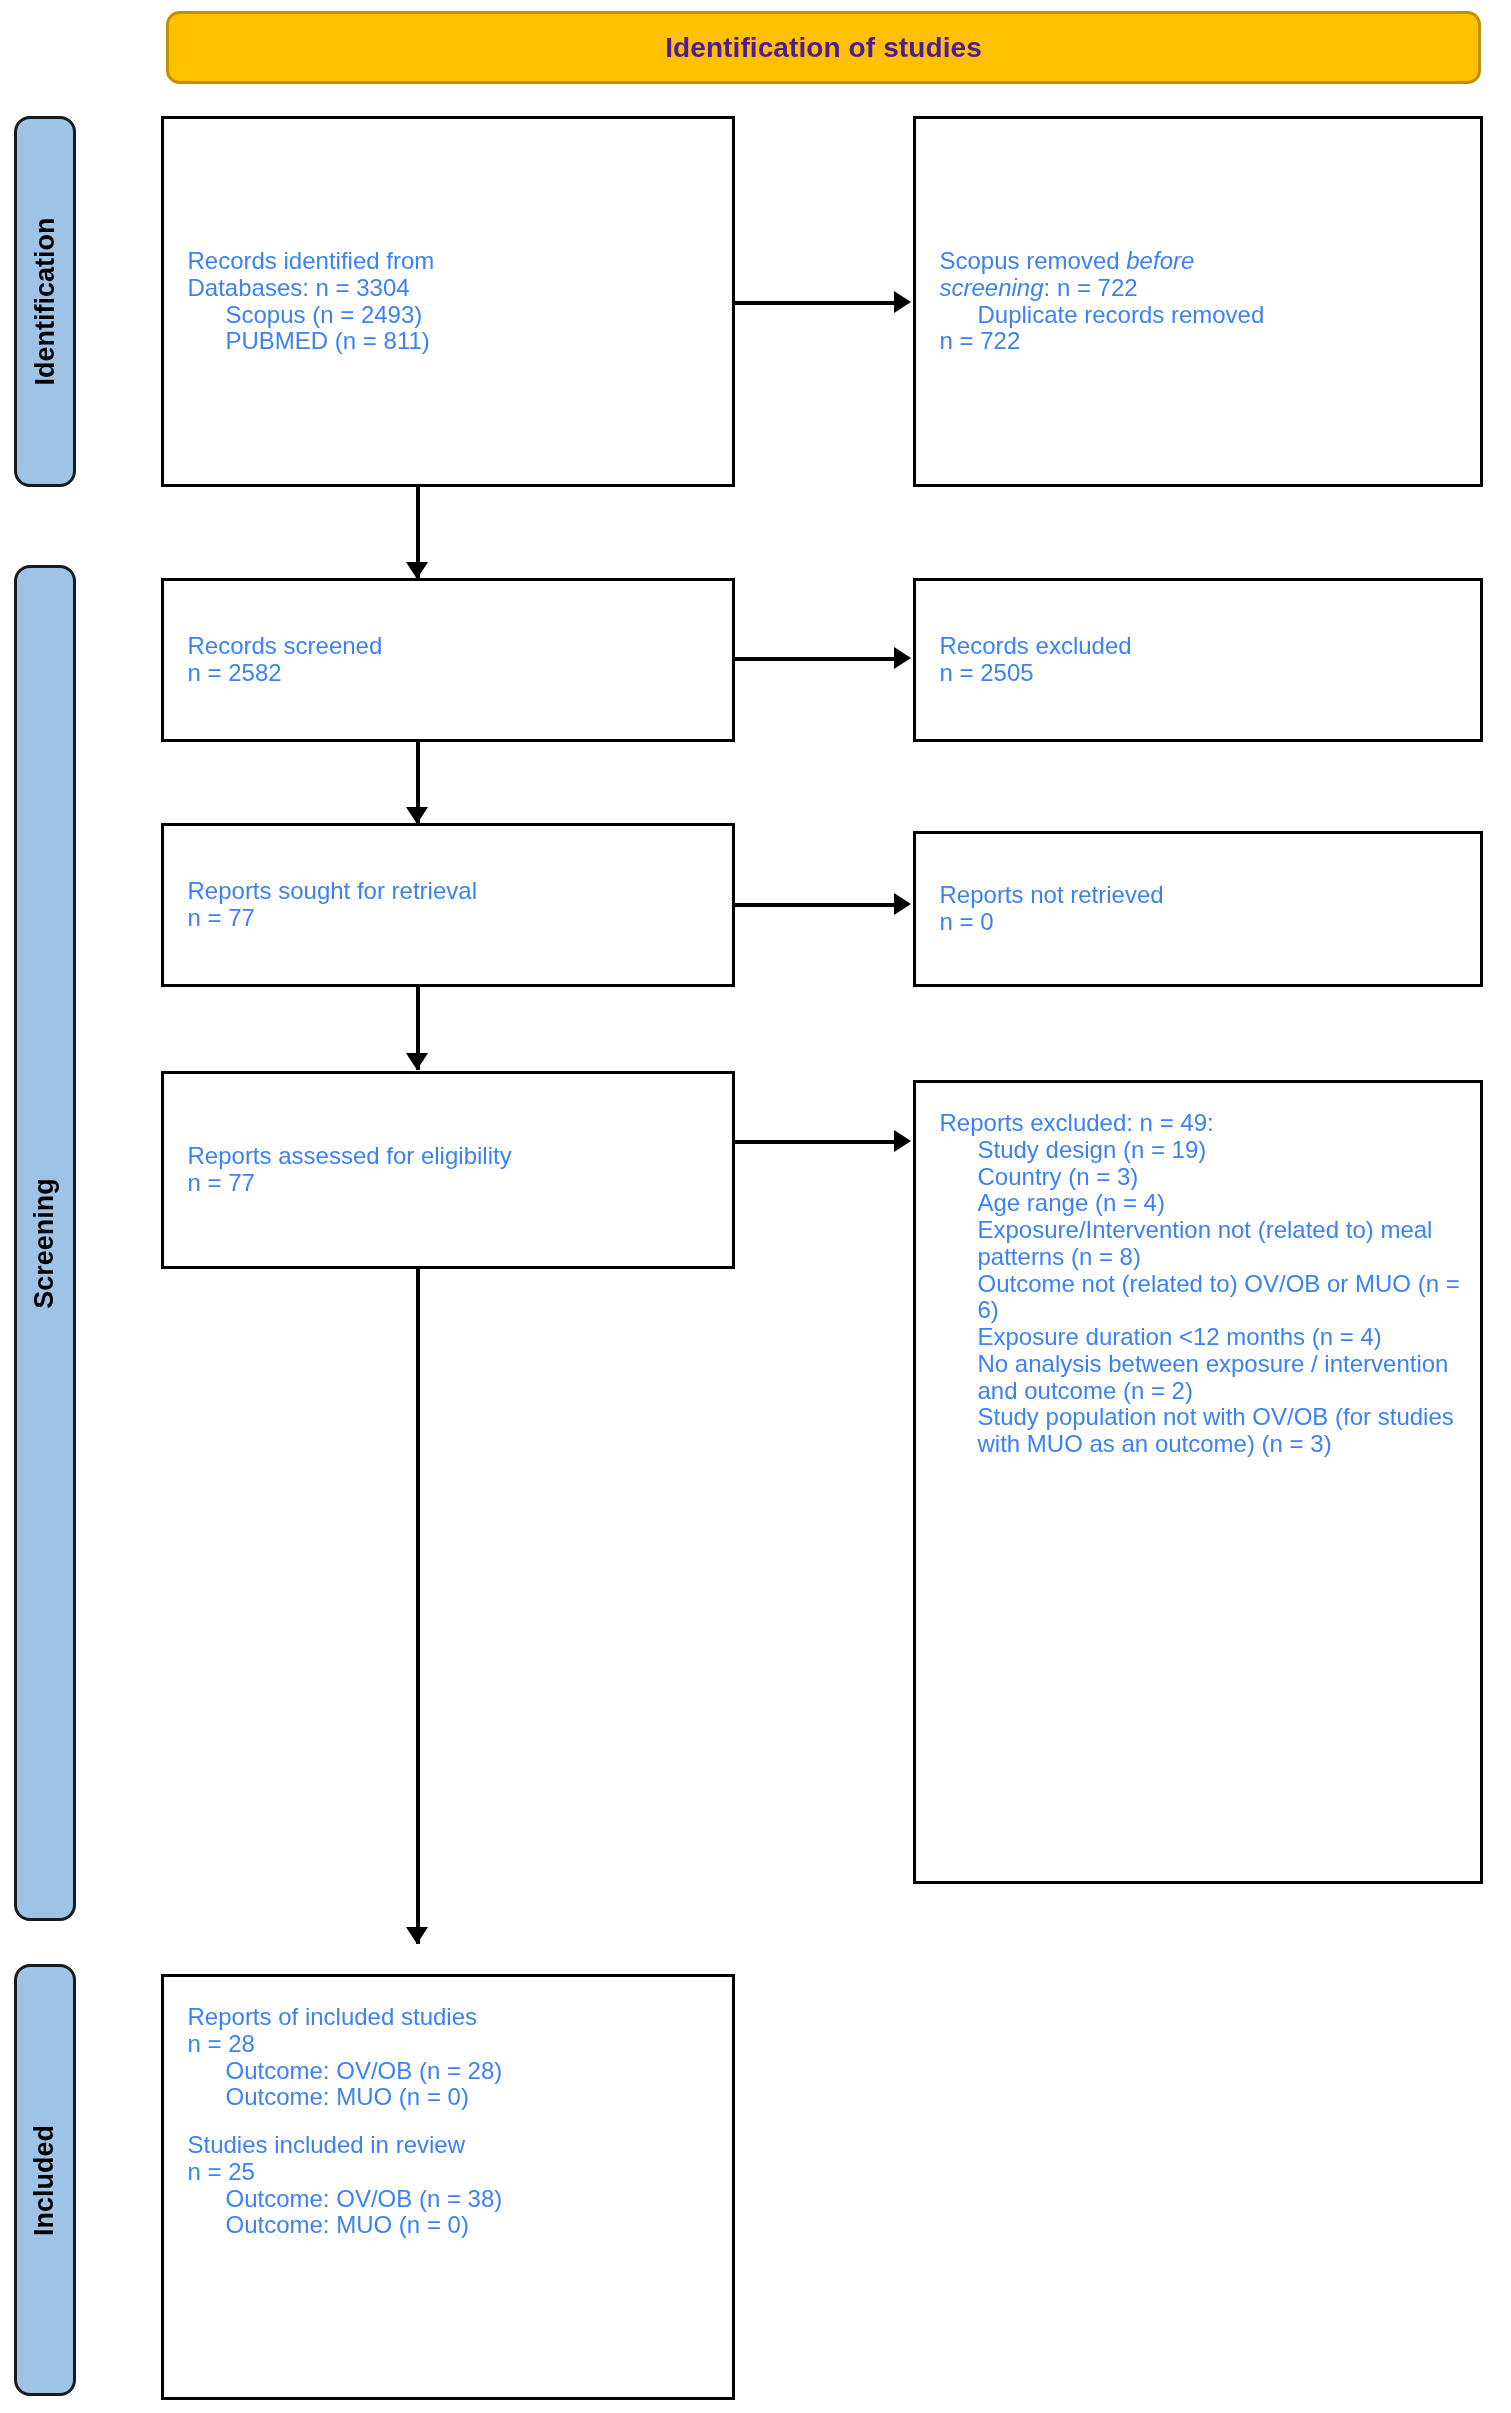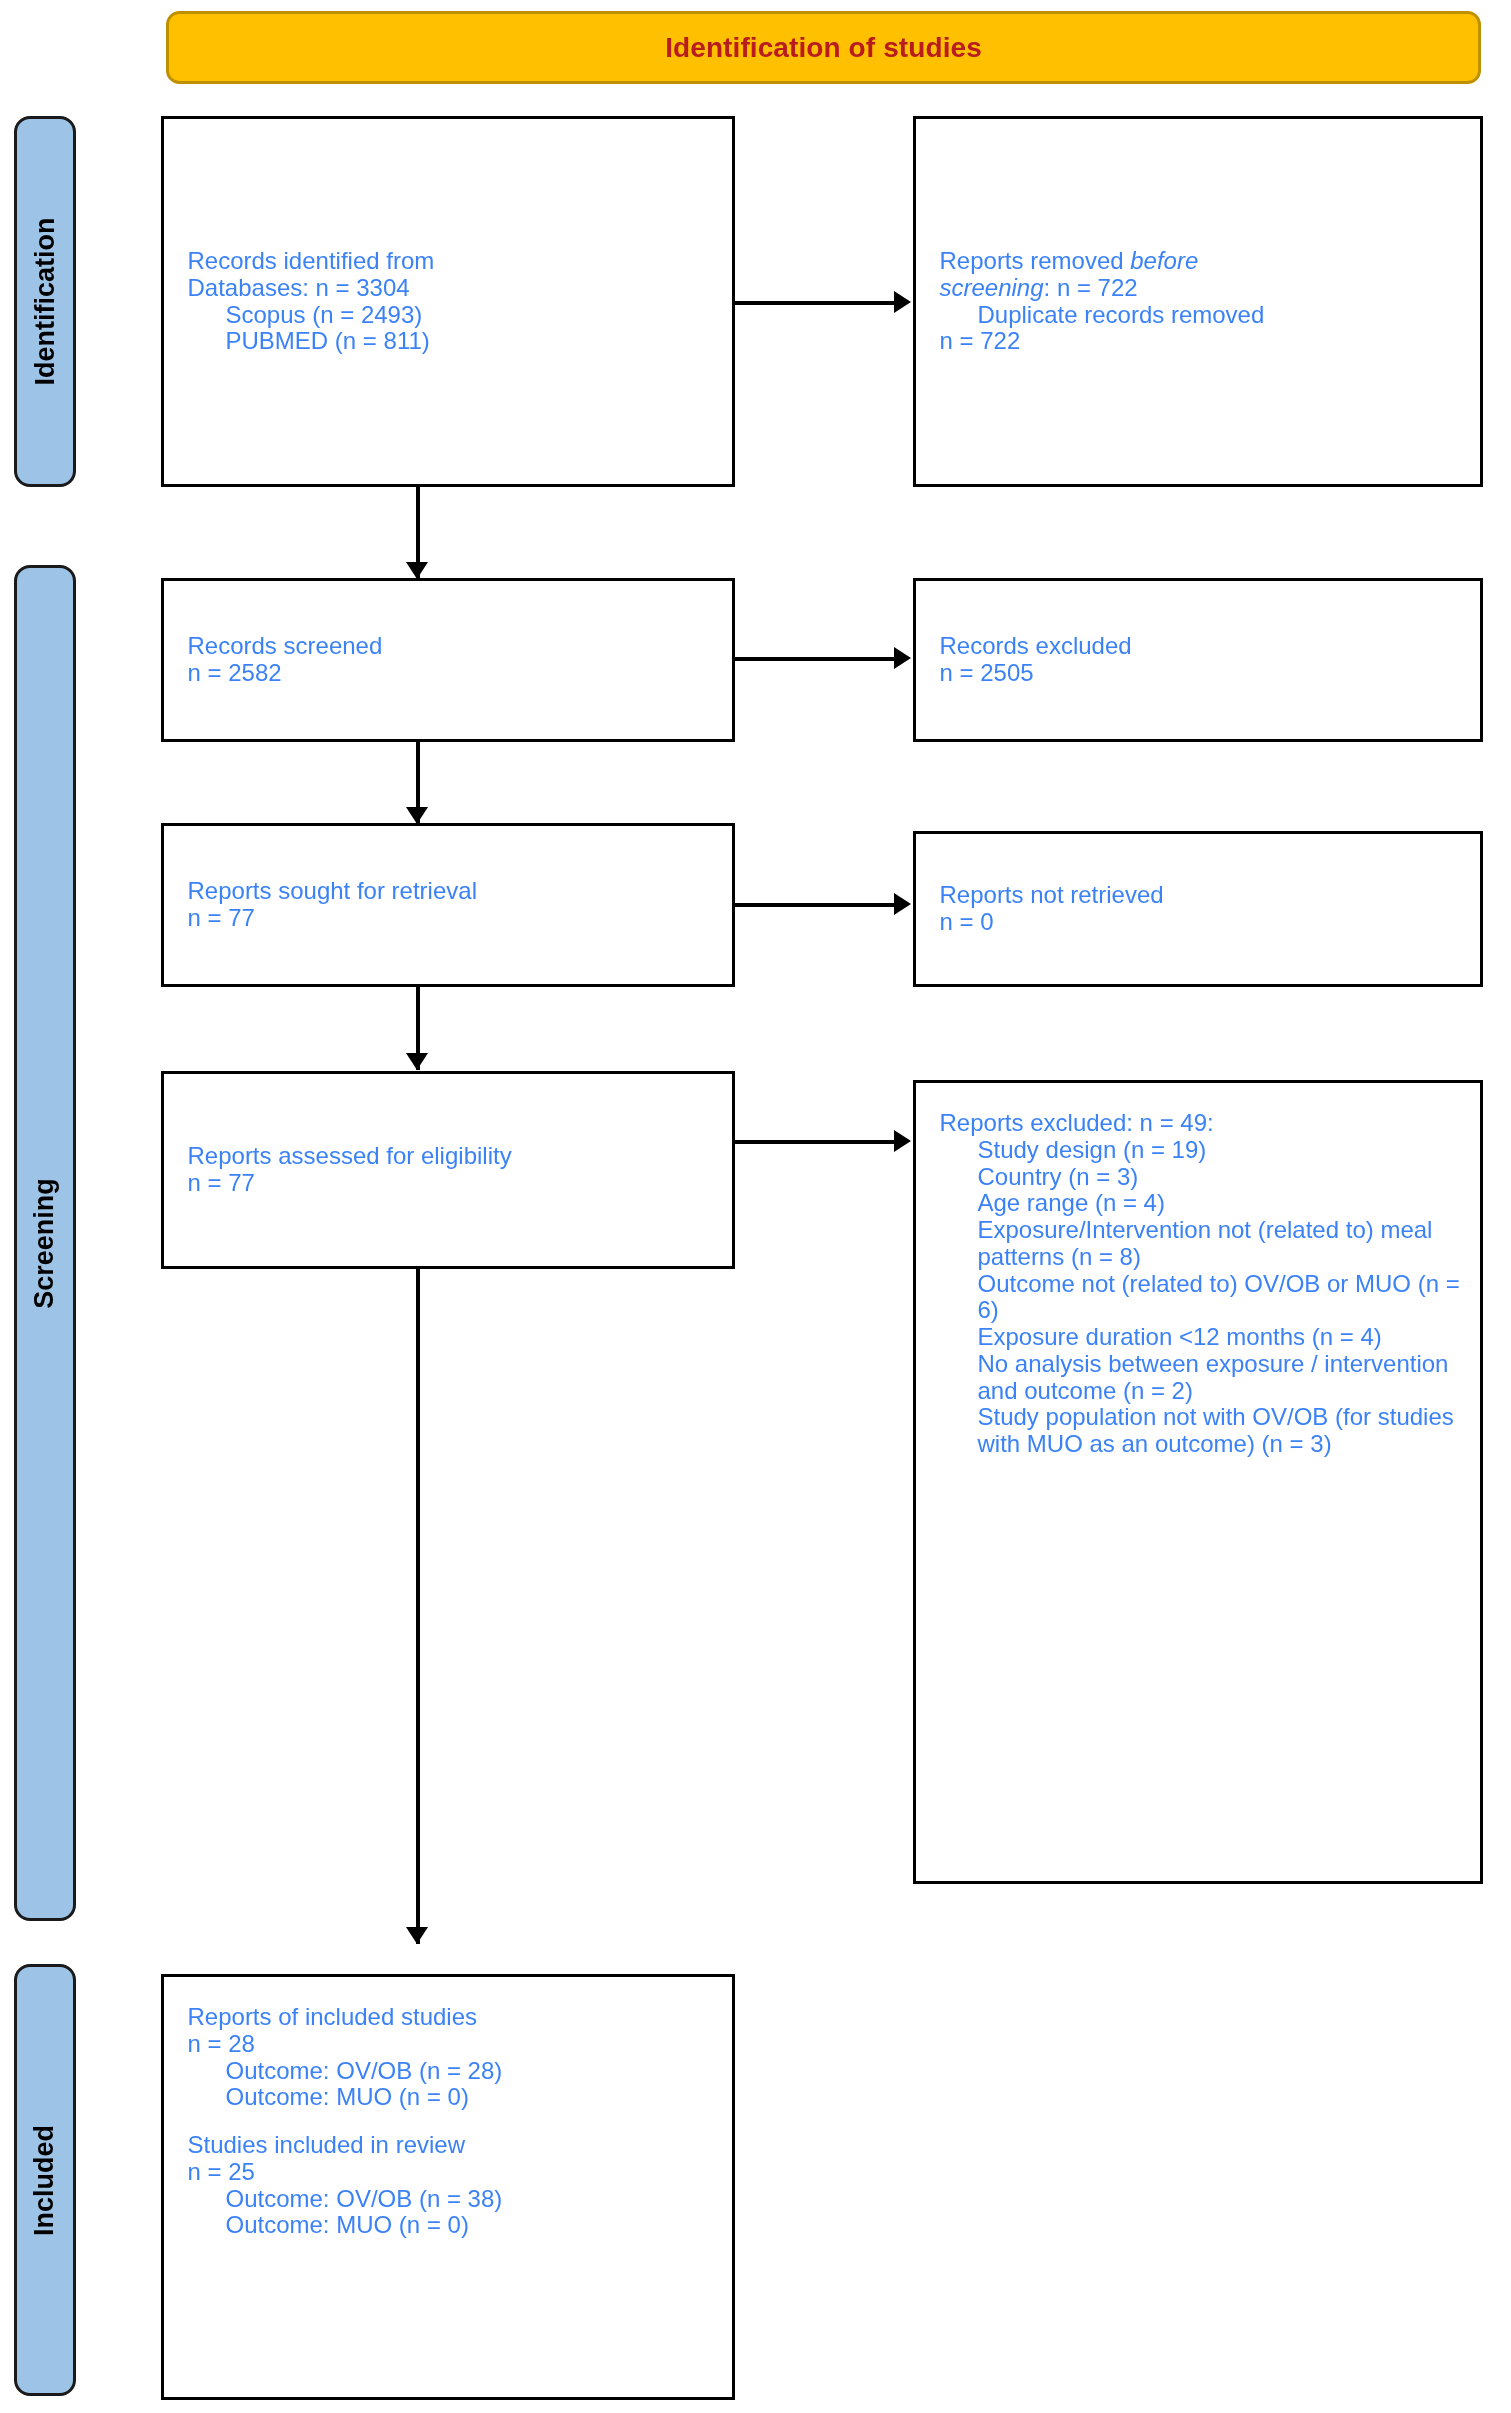--- a/index.html
+++ b/index.html
@@ -24,21 +24,21 @@
     background: #FFC000;
     border: 3.7px solid #BF9000;
     border-radius: 13.6px;
     display: flex;
     align-items: center;
     justify-content: center;
   }
   .banner-label {
     font-size: 28px;
     font-weight: bold;
-    color: #b91c1c;
+    color: #4c1d95;
     letter-spacing: 0.1px;
   }
 
   
   .rail {
     position: absolute;
     box-sizing: border-box;
     background: #9DC3E6;
     border: 3.1px solid #1a1a1a;
     border-radius: 16px;
@@ -148,21 +148,21 @@
       <div class="line ind">Scopus (n = 2493)</div>
       <div class="line ind">PUBMED (n = 811)</div>
     </div>
   </div>
 
   <div class="hline" style="left:735px; top:301px; width:159px;"></div>
   <div class="arrow-right" style="left:894px; top:291px;"></div>
 
   <div class="box" style="left:913px; top:116px; width:570px; height:371px;">
     <div class="box-inner">
-      <div class="line"><span>Reports removed </span><em>before</em></div>
+      <div class="line"><span>Scopus removed </span><em>before</em></div>
       <div class="line"><em>screening</em><span>: n = 722</span></div>
       <div class="line ind">Duplicate records removed</div>
       <div class="line">n = 722</div>
     </div>
   </div>
 
   <div class="vline" style="left:416px; top:487px; height:93px;"></div>
   <div class="arrow-down" style="left:406px; top:562px;"></div>
 
   <div class="box" style="left:161px; top:578px; width:574px; height:164px;">

